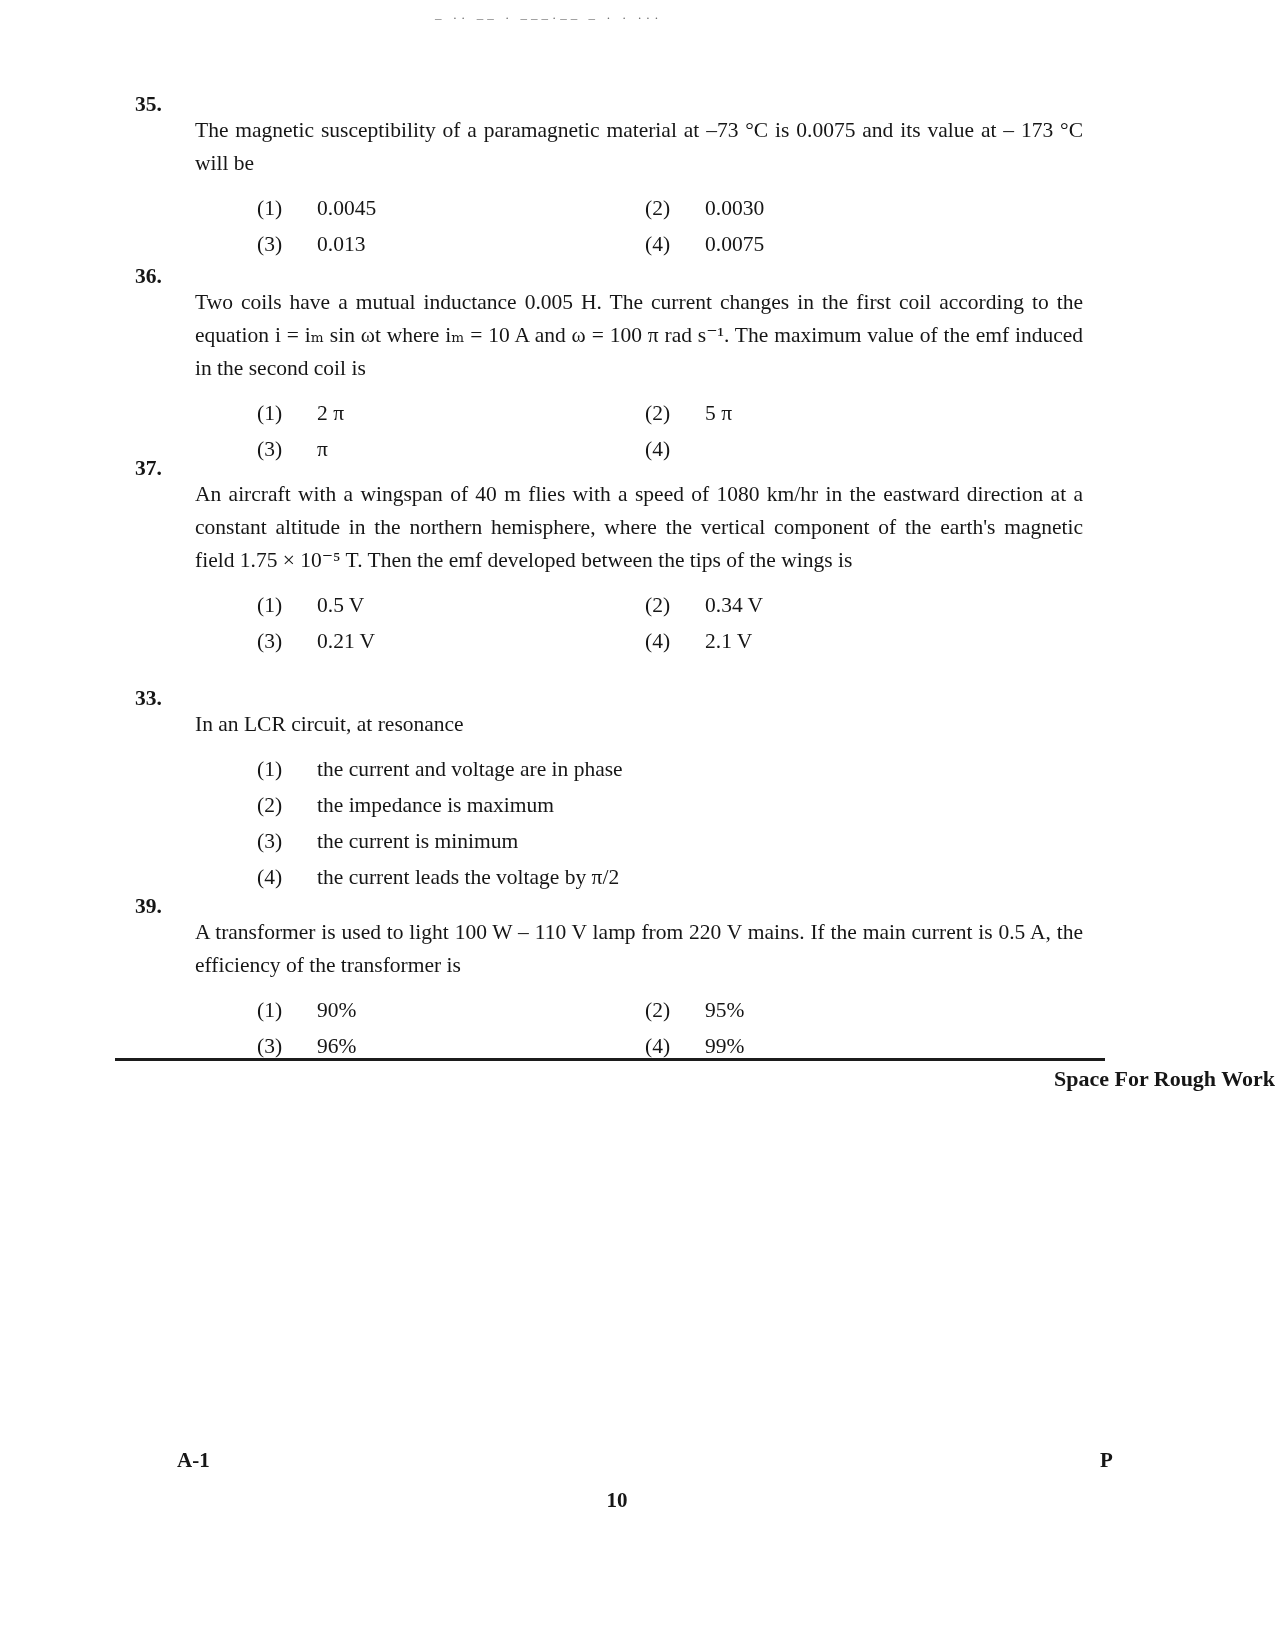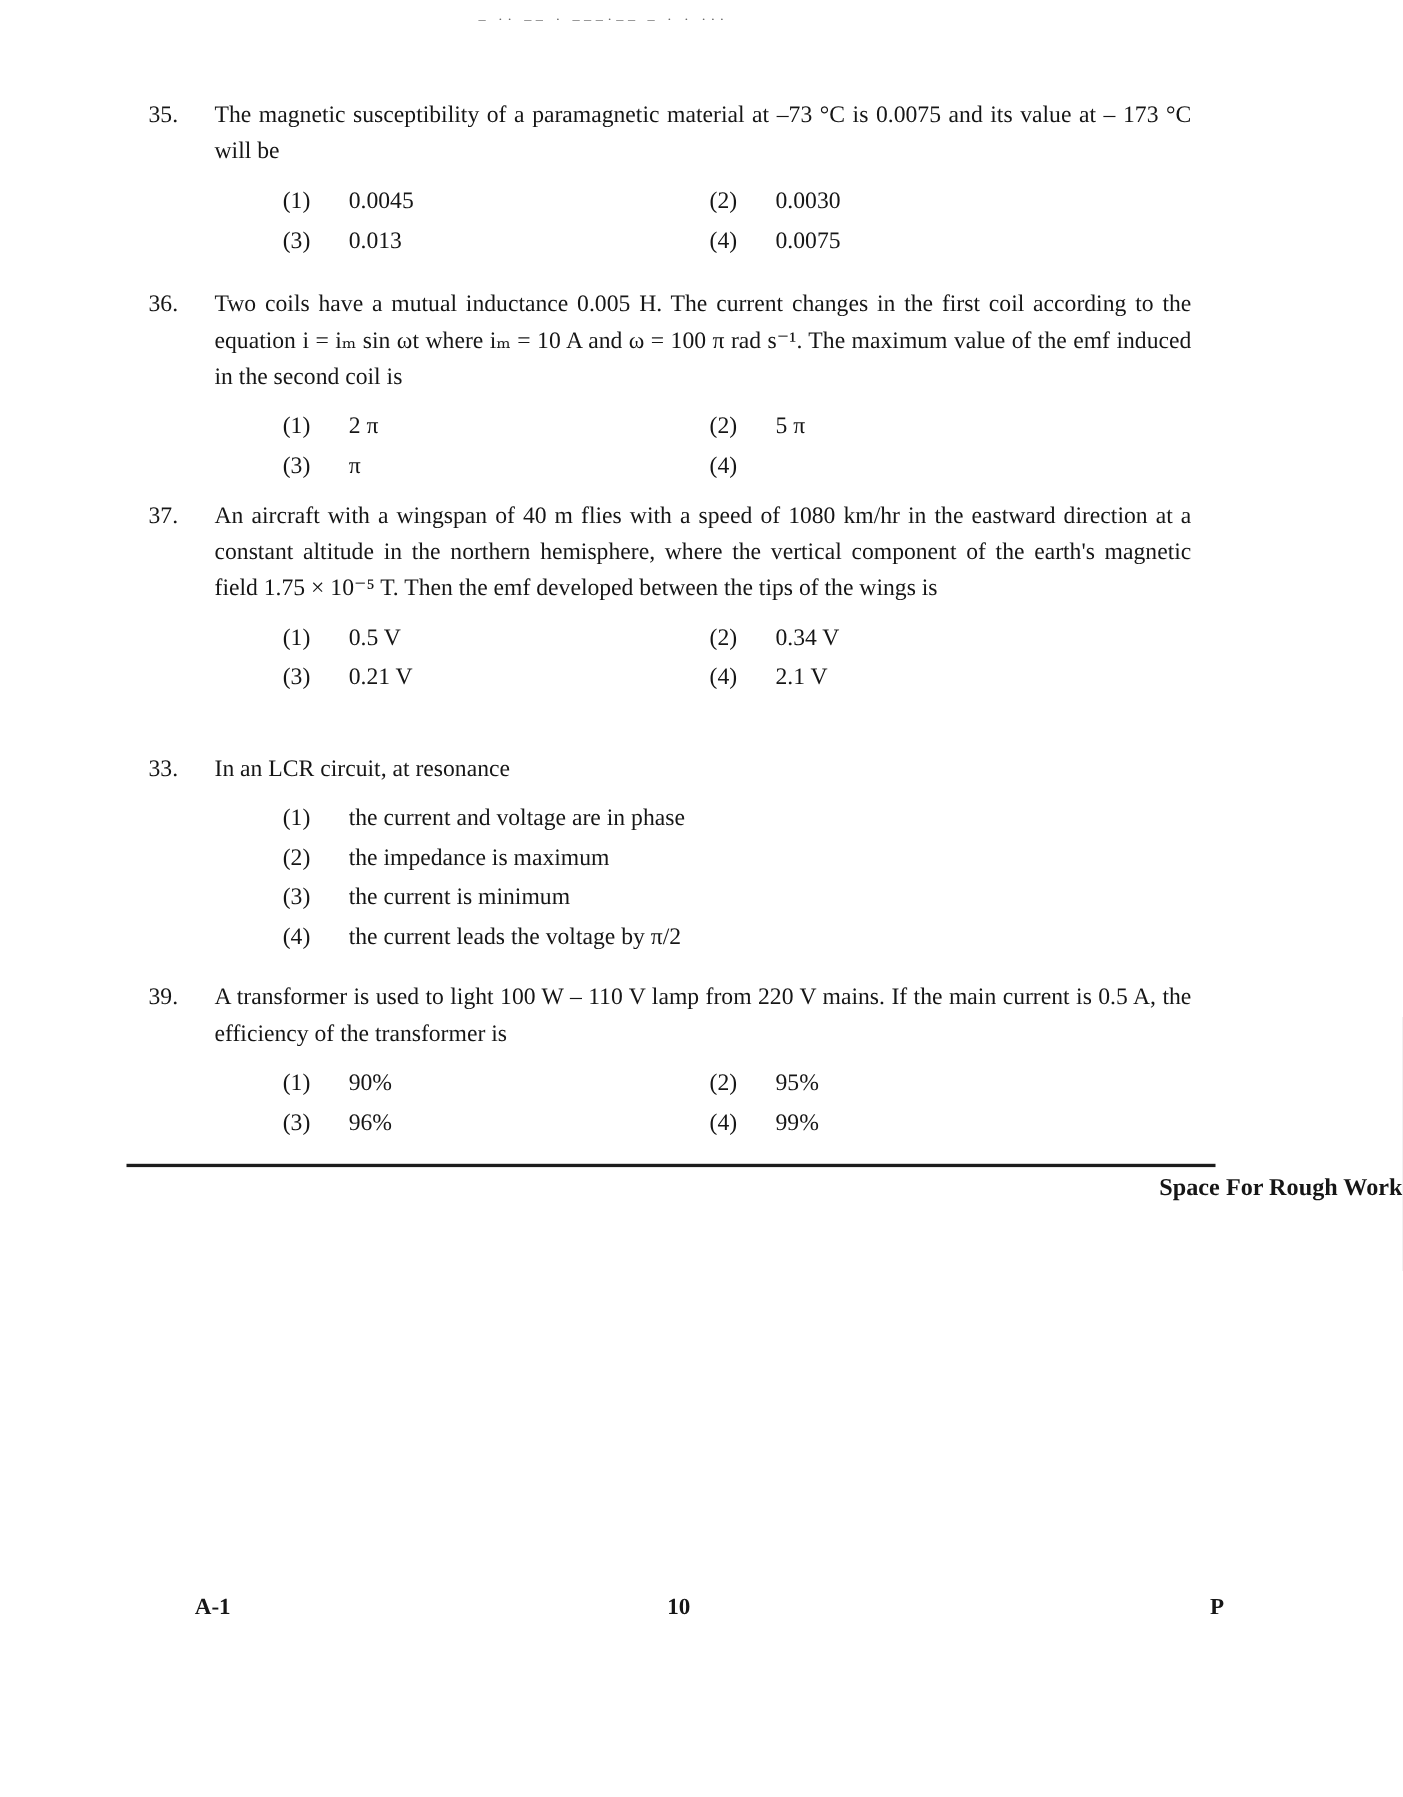--- a/index.html
+++ b/index.html
@@ -36,27 +36,28 @@
     left: 135px;
     width: 948px;
     display: flex;
     font-size: 21.5px;
     line-height: 33px;
   }
 
   .qnum {
     width: 60px;
     flex-shrink: 0;
-    font-weight: normal;
+    font-weight: bold;
   }
 
   .qbody { flex: 1; }
 
   .qtext {
     text-align: justify;
+    margin-top: 26px;
   }
 
   .options {
     margin-top: 12px;
     padding-left: 62px;
     display: grid;
     row-gap: 3px;
   }
 
   .options.two-col {
@@ -102,21 +103,21 @@
     position: absolute;
     top: 1448px;
     left: 0;
     width: 1275px;
     height: 30px;
     font-weight: bold;
     font-size: 21px;
   }
 
   .footer-left  { position: absolute; left: 137px; margin-left: 40px; }
-  .footer-center{ position: absolute; left: 0; width: 1234px; text-align: center; }
+  .footer-center{ position: absolute; left: 0; width: 1234px; text-align: center; margin-top: 40px; }
   .footer-right { position: absolute; left: 1100px; }
 </style>
 </head>
 <body>
 
 <div class="page">
 
   <div class="scan-marks">– ··  –– · –––·––  – ·  · ···</div>
 
   <section class="question" style="top:88px">

